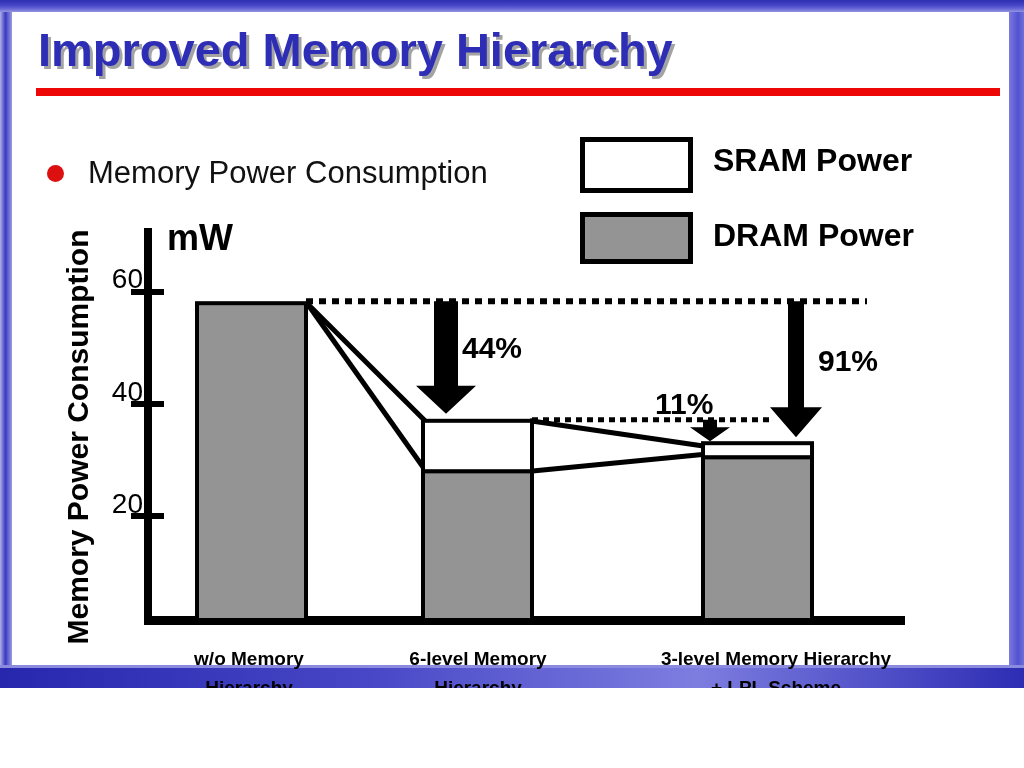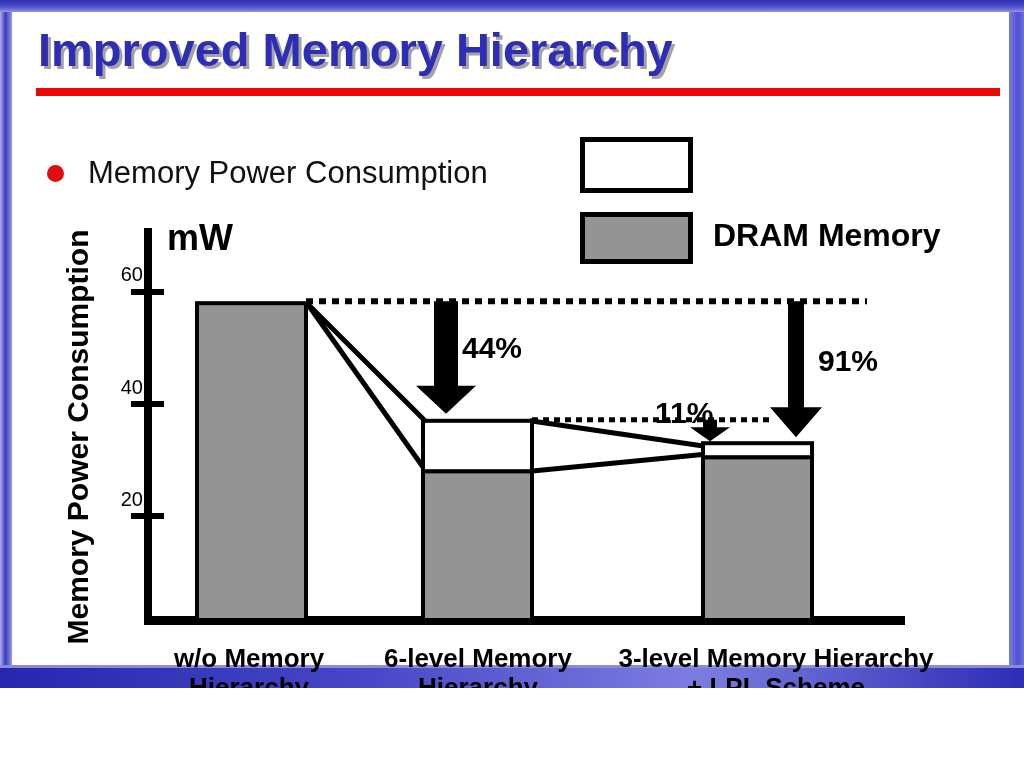--- a/index.html
+++ b/index.html
@@ -34,25 +34,25 @@
   .legend-swatch.dram{left:580px;top:212px;width:113px;height:52px;background:#949494;}
   .legend-label{position:absolute;left:713px;font-size:32px;font-weight:bold;white-space:nowrap;}
   .legend-label.sram{top:142px;}
   .legend-label.dram{top:217px;}
 
   
   #chart-svg{position:absolute;left:0;top:0;}
   .unit-label{position:absolute;left:167px;top:217px;font-size:36px;font-weight:bold;}
   .y-title{position:absolute;left:78px;top:437px;transform:translate(-50%,-50%) rotate(-90deg);
     font-size:30px;font-weight:bold;white-space:nowrap;}
-  .ytick-label{position:absolute;width:60px;text-align:right;font-size:20px;left:83px;}
+  .ytick-label{position:absolute;width:60px;text-align:right;font-size:28px;left:83px;}
   .yt-60{top:263px;} .yt-40{top:376px;} .yt-20{top:488px;}
   .pct-label{position:absolute;font-size:30px;font-weight:bold;white-space:nowrap;text-align:center;}
-  .pct-44{left:462px;top:331px;} .pct-51{left:818px;top:344px;} .pct-11{left:655px;top:396px;}
-  .cat-label{position:absolute;top:644px;font-size:26px;font-weight:bold;text-align:center;
+  .pct-44{left:462px;top:331px;} .pct-51{left:818px;top:344px;} .pct-11{left:655px;top:387px;}
+  .cat-label{position:absolute;top:644px;font-size:19px;font-weight:bold;text-align:center;
     white-space:pre-line;line-height:29px;}
   .cat-0{left:79px;width:340px;} .cat-1{left:308px;width:340px;} .cat-2{left:576px;width:400px;}
 
   .page-number{position:absolute;left:956px;top:718px;font-size:24px;color:#15803d;}
 </style>
 </head>
 <body>
 
 <div id="slide">
 
@@ -61,22 +61,23 @@
   <div class="border-right"></div>
   <div class="border-bottom"></div>
 
   <div class="title">Improved Memory Hierarchy</div>
   <div class="red-rule"></div>
 
   <div class="bullet-dot"></div>
   <div class="bullet-text">Memory Power Consumption</div>
 
   <div class="legend-swatch sram"></div>
+  <div class="legend-label sram">SRAM Power</div>
   <div class="legend-swatch dram"></div>
-  <div class="legend-label dram">DRAM Memory</div>
+  <div class="legend-label dram">DRAM Power</div>
 
   <svg id="chart-svg" width="1024" height="768" viewBox="0 0 1024 768">
       <rect x="144" y="228" width="8" height="396" fill="#000"></rect>
       <rect x="144" y="616" width="761" height="9" fill="#000"></rect>
       <rect x="131" y="289" width="33" height="6" fill="#000"></rect>
       <rect x="131" y="401" width="33" height="6" fill="#000"></rect>
       <rect x="131" y="513" width="33" height="6" fill="#000"></rect>
       <line x1="306" y1="301.20000000000005" x2="867" y2="301.20000000000005" stroke="#000" stroke-width="6" stroke-dasharray="7 6"></line>
       <line x1="532" y1="419.8" x2="774" y2="419.8" stroke="#000" stroke-width="5" stroke-dasharray="6 5"></line>
       <line x1="307" y1="303.20000000000005" x2="425" y2="420.8" stroke="#000" stroke-width="5"></line>

